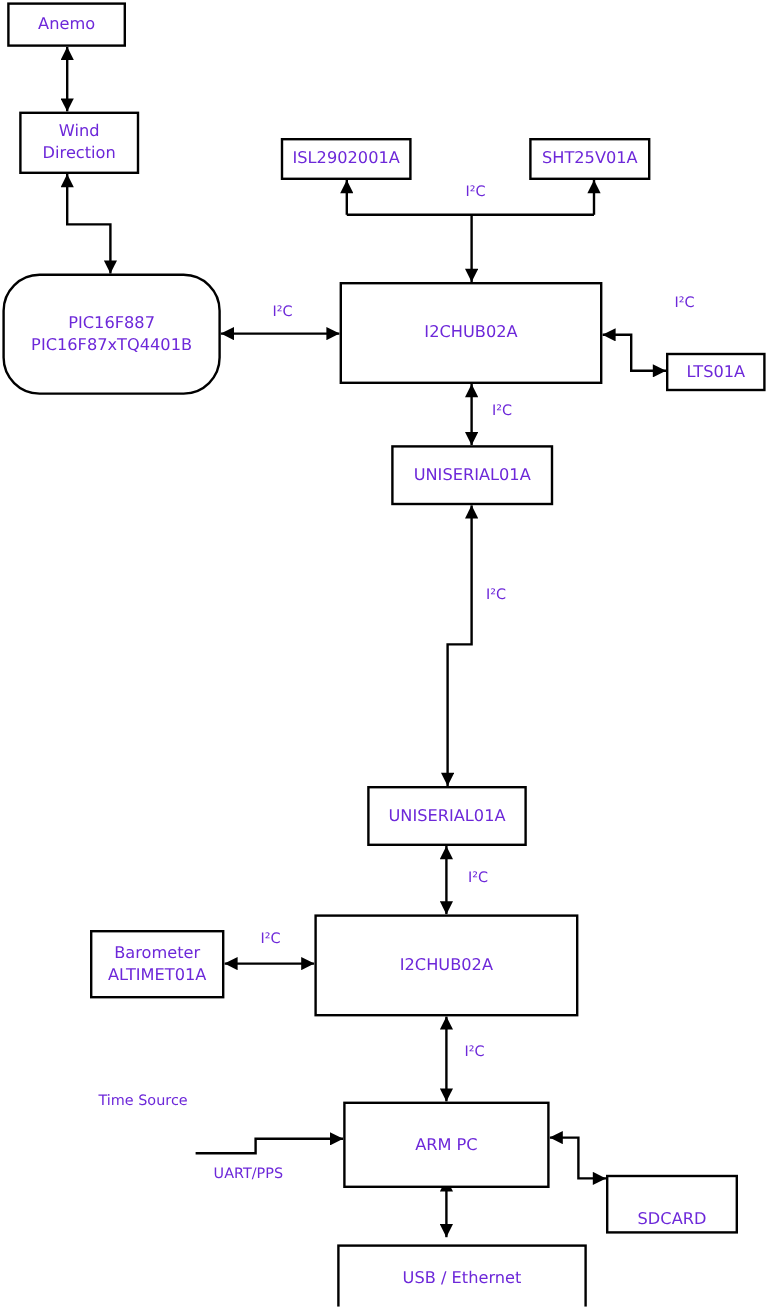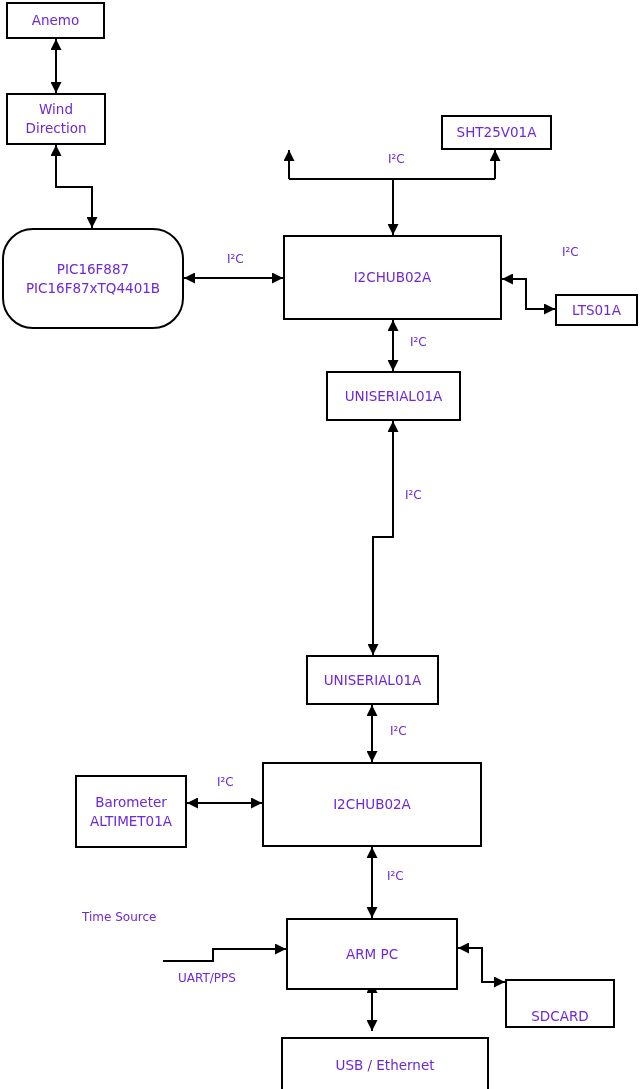--- a/index.html
+++ b/index.html
@@ -63,32 +63,35 @@
     <path class="edge" d="M372,847 L372,918" marker-start="url(#ah)" marker-end="url(#ah)"></path>
     <path class="edge" d="M163,961 L213,961 L213,949 L286,949" marker-end="url(#ah)"></path>
     <path class="edge" d="M458,948 L482,948 L482,982 L505,982" marker-start="url(#ah)" marker-end="url(#ah)"></path>
     <path class="edge" d="M372,982 L372,1031" marker-start="url(#ah)" marker-end="url(#ah)"></path>
   </svg>
 
   <div class="node" style="left:6px; top:2px; width:99px; height:37px;">
     <span>Anemo</span>
   </div>
 
-  <div class="node" style="left:6px; top:93px; width:100px; height:52px;">
+  <div class="node" style="left:16px; top:93px; width:100px; height:52px;">
     <span>Wind
 Direction</span>
   </div>
 
   <div class="node" style="left:2px; top:228px; width:182px; height:101px;border-radius:31px;">
     <span>PIC16F887
 PIC16F87xTQ4401B</span>
   </div>
 
+  <div class="node" style="left:234px; top:115px; width:109px; height:35px;">
+    <span>ISL2902001A</span>
+  </div>
 
-  <div class="node" style="left:441px; top:115px; width:111px; height:35px;">
+  <div class="node" style="left:441px; top:115px; width:101px; height:35px;">
     <span>SHT25V01A</span>
   </div>
 
   <div class="node" style="left:283px; top:235px; width:219px; height:85px;">
     <span>I2CHUB02A</span>
   </div>
 
   <div class="node" style="left:555px; top:294px; width:83px; height:32px;">
     <span>LTS01A</span>
   </div>
@@ -98,21 +101,21 @@
   </div>
 
   <div class="node" style="left:306px; top:655px; width:133px; height:50px;">
     <span>UNISERIAL01A</span>
   </div>
 
   <div class="node" style="left:262px; top:762px; width:220px; height:85px;">
     <span>I2CHUB02A</span>
   </div>
 
-  <div class="node" style="left:75px; top:775px; width:112px; height:73px;">
+  <div class="node" style="left:75px; top:775px; width:112px; height:57px;">
     <span>Barometer
 ALTIMET01A</span>
   </div>
 
 
   <div class="node" style="left:286px; top:918px; width:172px; height:72px;">
     <span>ARM PC</span>
   </div>
 
   <div class="node" style="left:505px; top:979px; width:110px; height:49px;align-items:flex-end;">

